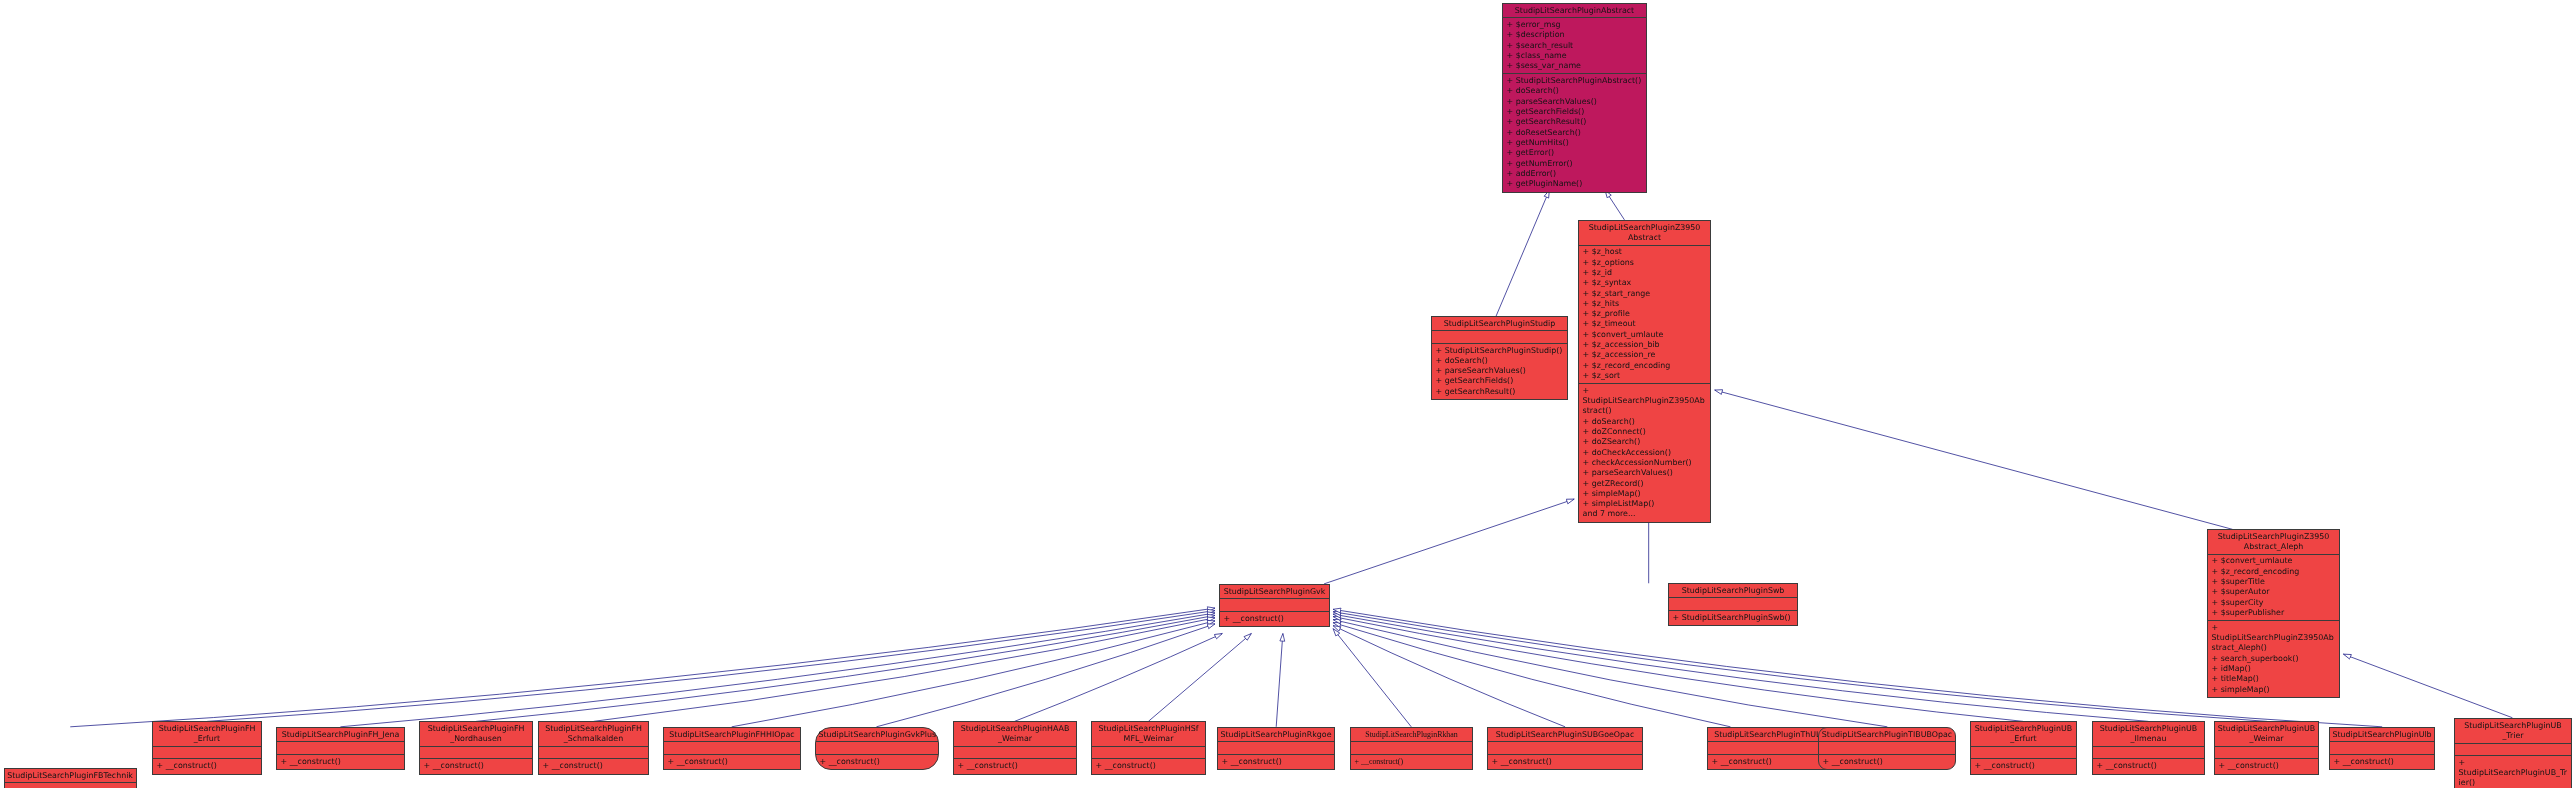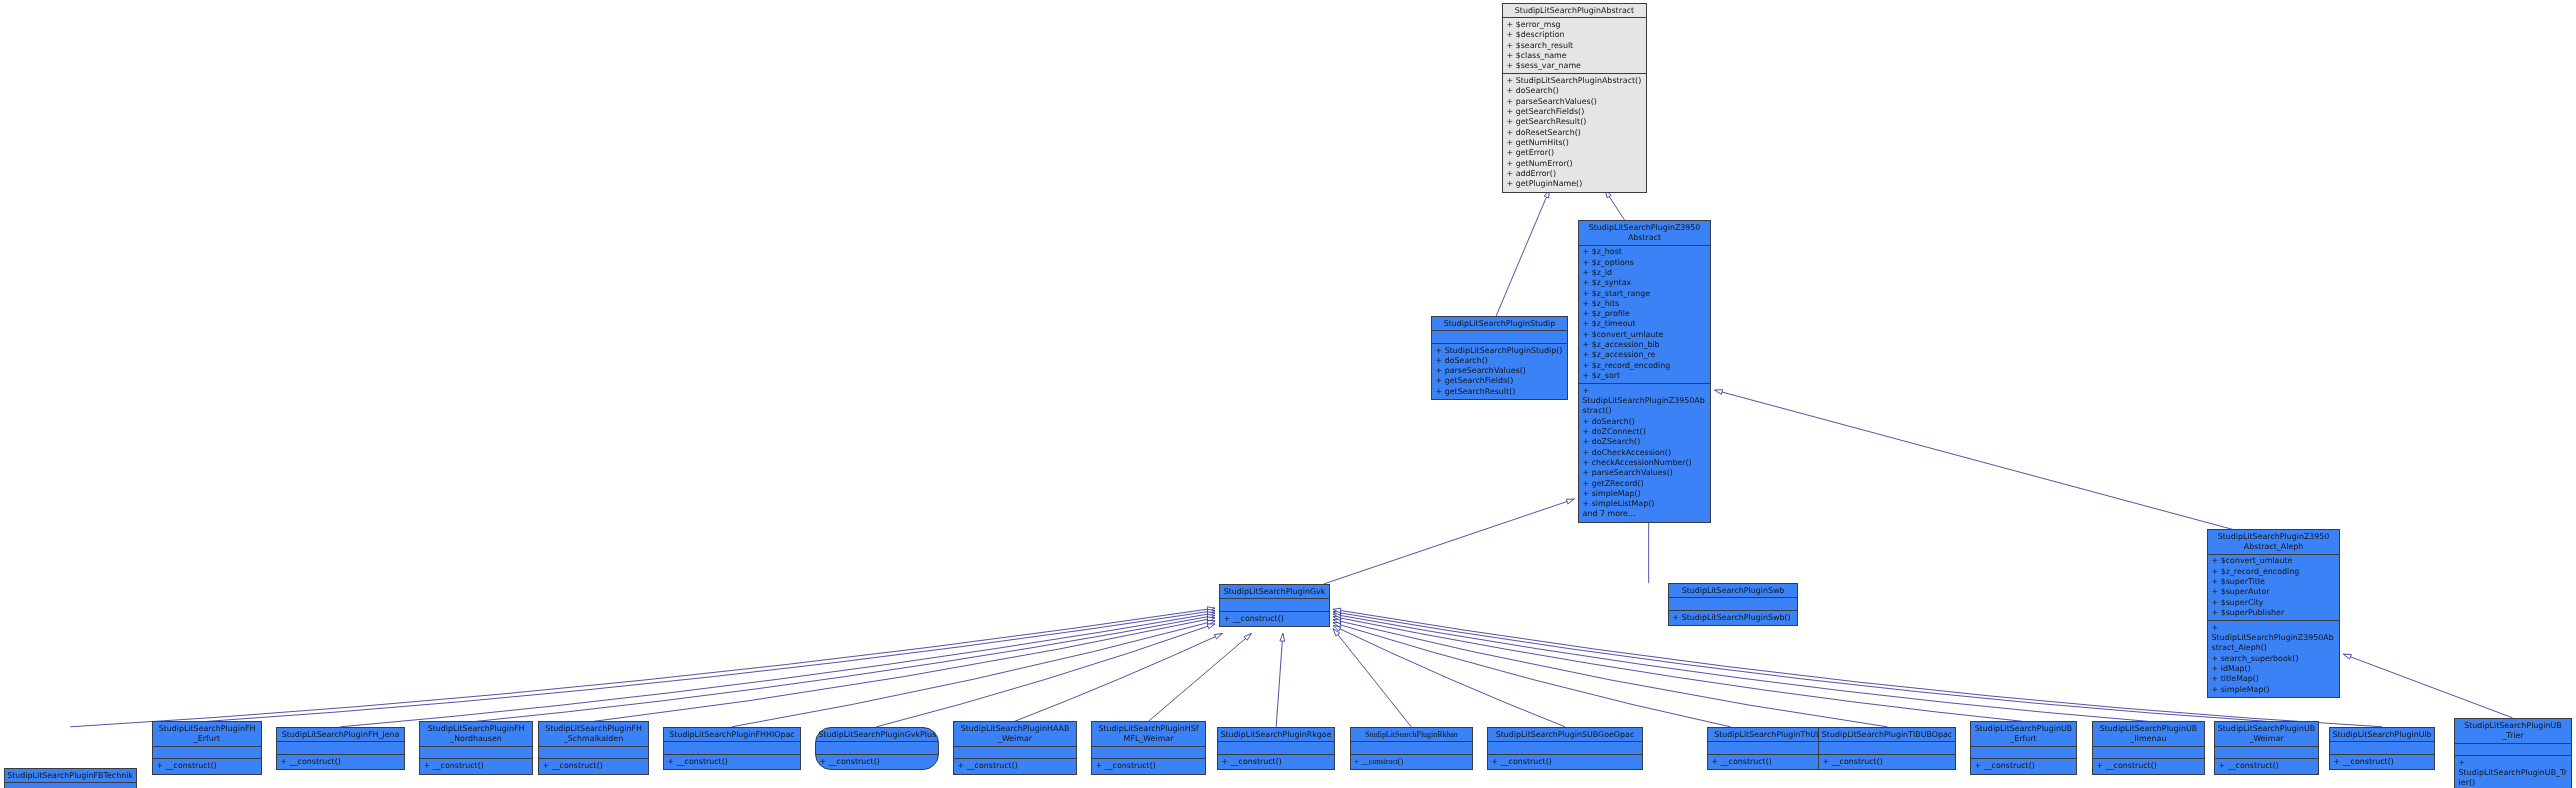--- a/index.html
+++ b/index.html
@@ -3,24 +3,24 @@
 <meta charset="utf-8">
 <title>Class inheritance diagram</title>
 <style>
   html,body{margin:0;padding:0;background:#ffffff;}
   .canvas{
     position:relative;width:2576px;height:788px;overflow:hidden;
     font-family:"DejaVu Sans","Liberation Sans",sans-serif;color:#141414;
   }
   .edge-layer{position:absolute;left:0;top:0;width:2576px;height:788px;}
   .uml-node{
-    position:absolute;background:#3b82f6;border:0.6px solid #3b3b3b;
+    position:absolute;background:#ef4444;border:0.6px solid #3b3b3b;
     box-sizing:border-box;font-size:7.9px;
   }
-  .uml-node.highlight{background:#e5e5e5;}
+  .uml-node.highlight{background:#be185d;}
   .uml-title{
     border-bottom:0.6px solid #3b3b3b;text-align:center;
     padding:1.8px 2.4px 1.2px 2.4px;line-height:10.3px;
   }
   .uml-title .tline{white-space:nowrap;}
   .uml-attrs{
     border-bottom:0.6px solid #3b3b3b;padding:1.8px 3.6px;min-height:7.9px;line-height:10.3px;
   }
   .uml-methods{padding:1.8px 3.6px 2.4px 3.6px;line-height:10.3px;}
   .mrow{white-space:normal;overflow-wrap:anywhere;text-align:left;}
@@ -289,21 +289,21 @@
       </div>
       <div class="uml-node" style="left: 1707px; top: 727px; width: 147px;">
         <div class="uml-title">
           <div class="tline">StudipLitSearchPluginThULB_Jena</div>
         </div>
         <div class="uml-attrs"></div>
         <div class="uml-methods">
           <div class="mrow">+ __construct()</div>
         </div>
       </div>
-      <div class="uml-node" style="left: 1818px; top: 727px; width: 138px;">
+      <div class="uml-node" style="left: 1818px; top: 727px; width: 138px; border-radius: 9px;">
         <div class="uml-title">
           <div class="tline">StudipLitSearchPluginTIBUBOpac</div>
         </div>
         <div class="uml-attrs"></div>
         <div class="uml-methods">
           <div class="mrow">+ __construct()</div>
         </div>
       </div>
       <div class="uml-node" style="left: 1970px; top: 721px; width: 107px;">
         <div class="uml-title">

